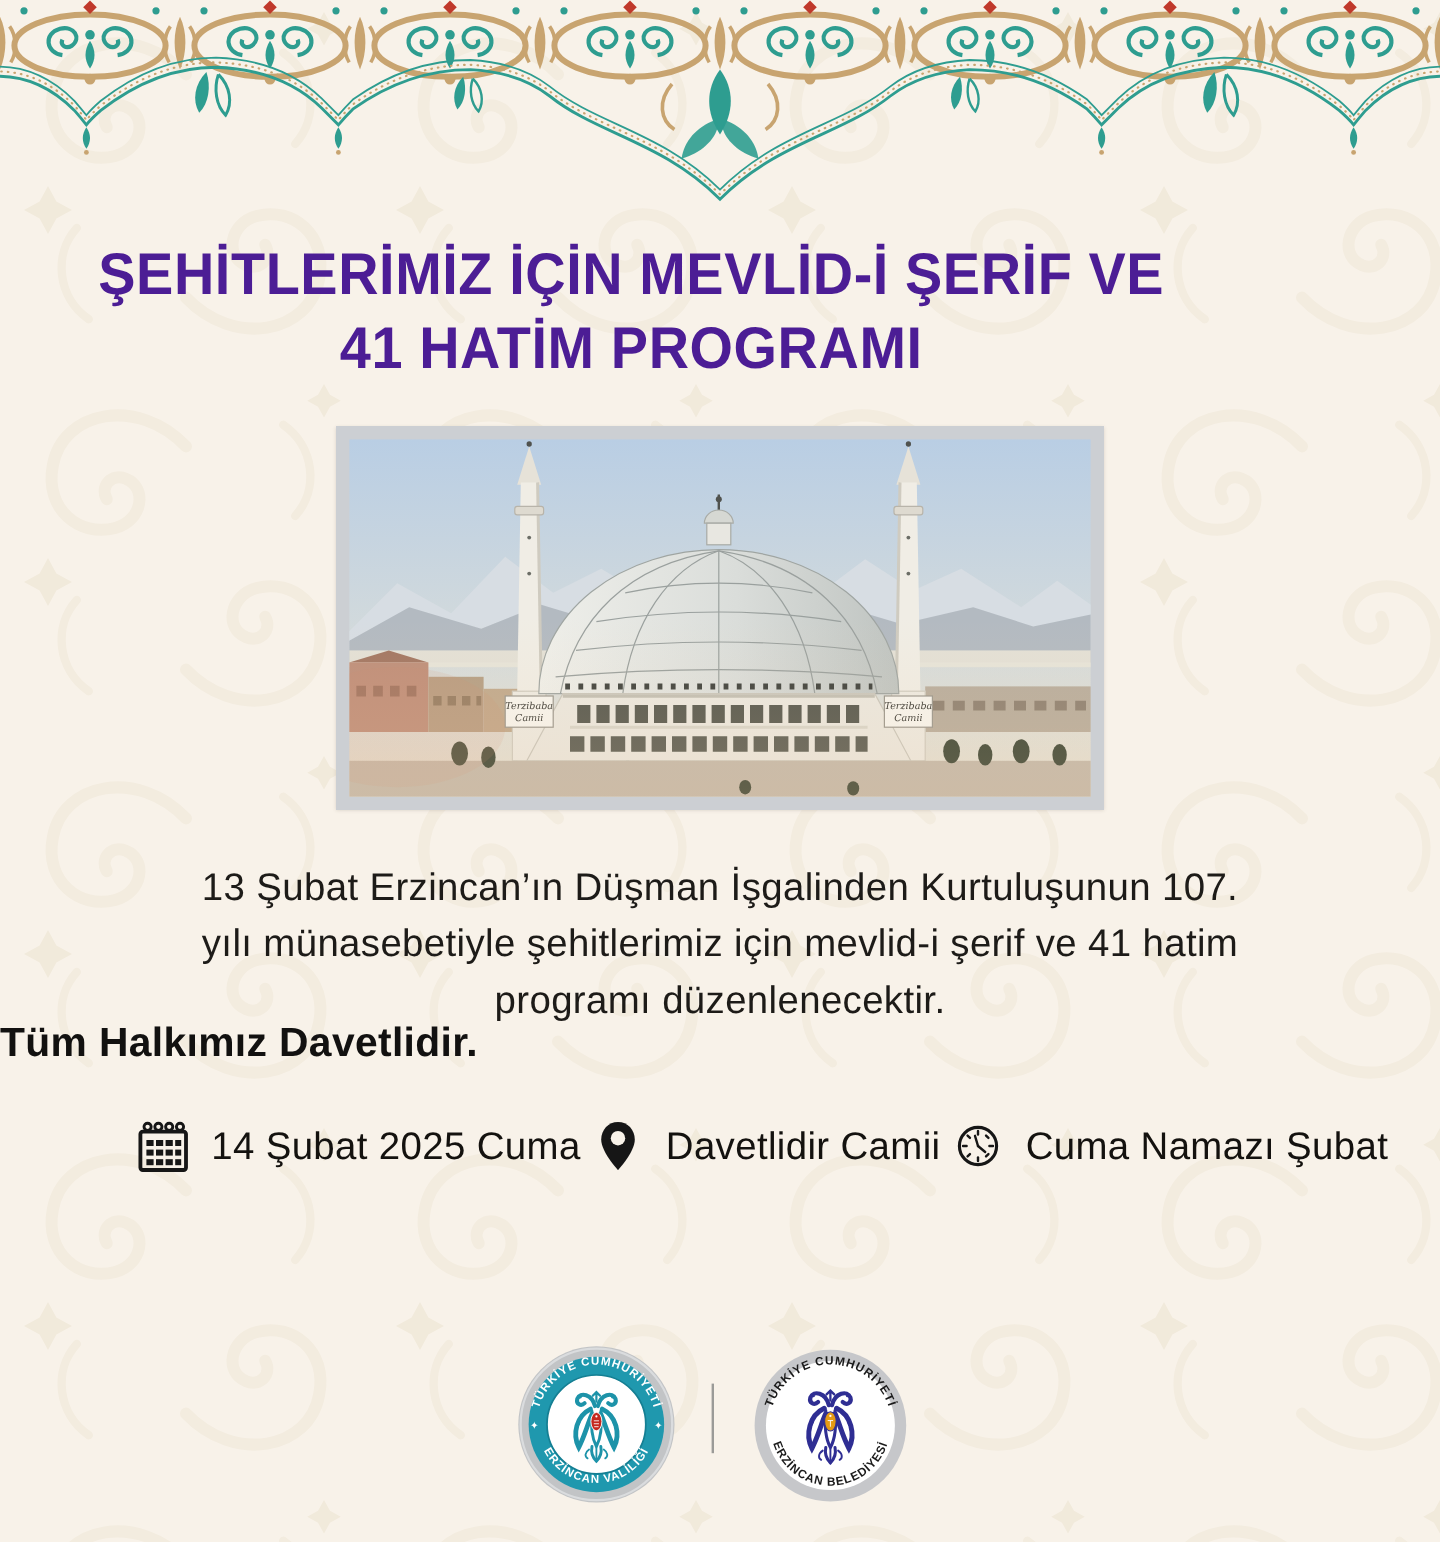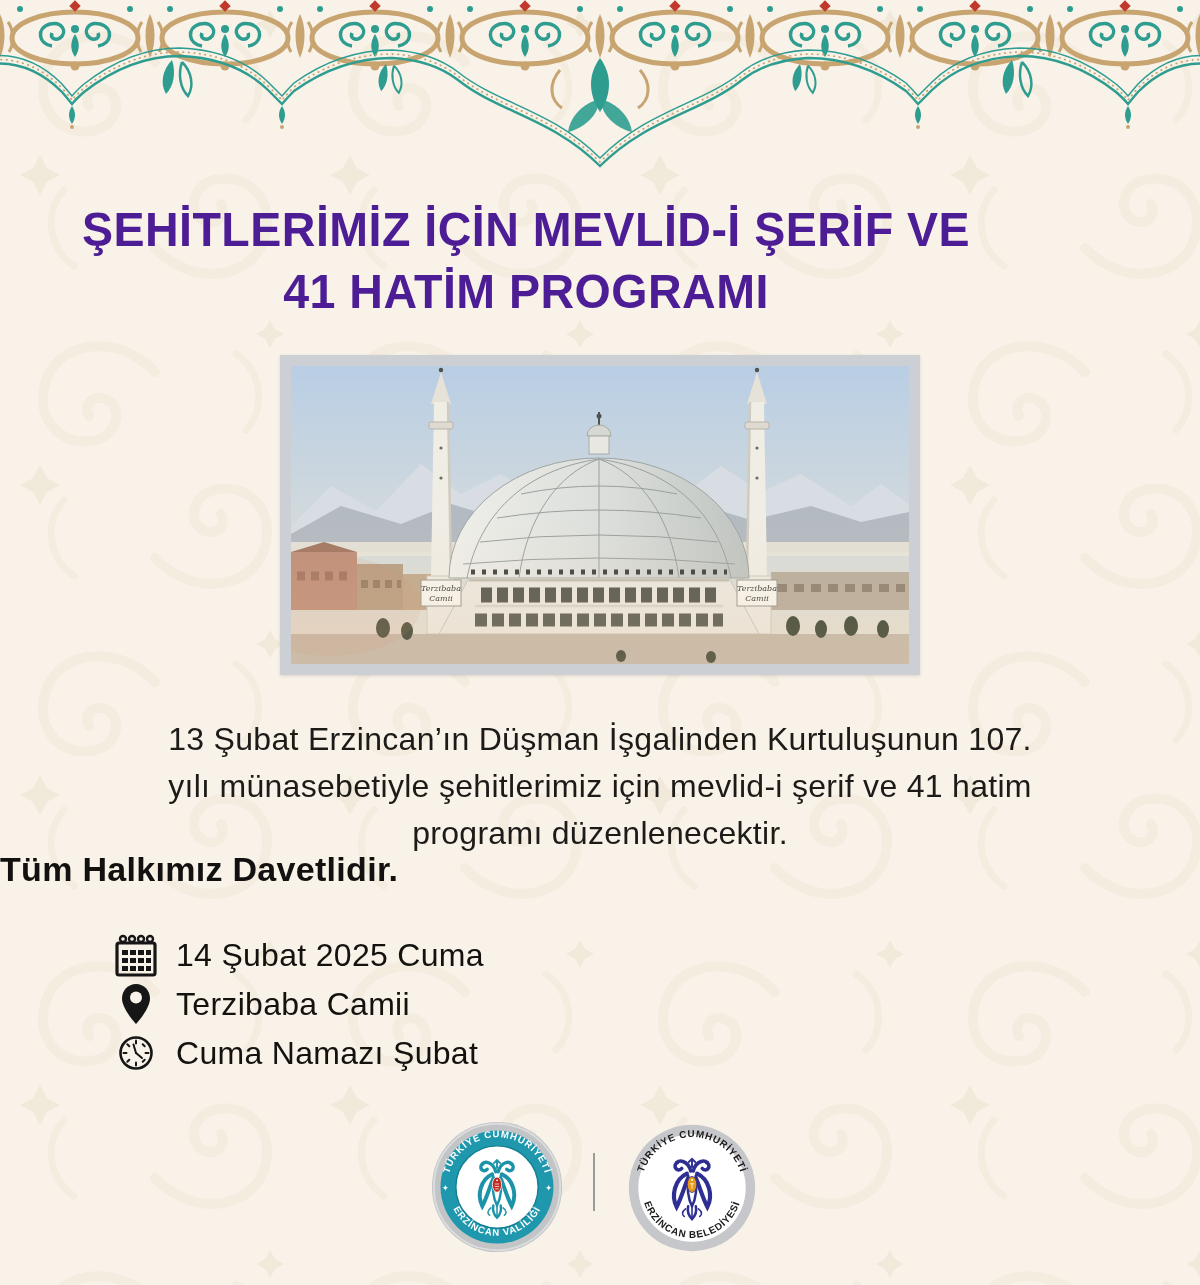--- a/index.html
+++ b/index.html
@@ -12,21 +12,21 @@
   .title div{transform:scaleX(.95);}
   .photo-frame{position:absolute;left:280px;top:355px;width:640px;height:320px;z-index:3;
                background:#CCCFD3;box-sizing:border-box;padding:11px;margin:0;
                box-shadow:0 1px 3px rgba(90,80,60,.18);}
   .photo-frame svg{display:block;}
   .paragraph{position:absolute;top:700px;left:0;width:1200px;z-index:3;text-align:center;
              font-size:32px;line-height:47px;color:#1D1B18;letter-spacing:.3px;margin-top:16px;}
   .invitation{position:absolute;top:850px;left:0;width:1200px;z-index:3;text-align:left;
               font-size:34px;font-weight:bold;color:#121110;letter-spacing:.3px;}
   .details{position:absolute;left:112px;top:934px;z-index:3;list-style:none;margin:0;padding:0;
-           display:flex;flex-direction:column;gap:7px;}
+           display:flex;flex-direction:row;gap:7px;}
   .details li{display:flex;align-items:center;gap:16px;height:42px;}
   .ic{width:48px;display:flex;justify-content:center;align-items:center;}
   .detail-text{font-size:32px;color:#14120F;letter-spacing:.3px;}
   .footer{position:absolute;top:1120px;left:0;width:1200px;height:145px;z-index:3;}
   .logo-left{position:absolute;left:430px;top:0;}
   .logo-right{position:absolute;left:626px;top:2px;}
   .divider{position:absolute;left:593px;top:33px;width:2px;height:58px;background:#9B9B98;}
 </style>
 </head>
 <body>
@@ -270,21 +270,21 @@
       </span>
       <span class="detail-text">14 Şubat 2025 Cuma</span>
     </li>
     <li>
       <span class="ic">
         <svg width="32" height="44" viewBox="0 0 32 44">
           <path d="M16,2 C8,2 2,8.5 2,16.5 C2,27 16,42 16,42 C16,42 30,27 30,16.5 C30,8.5 24,2 16,2 Z" fill="#161616"></path>
           <circle cx="16" cy="15.5" r="6" fill="#F8F2E9"></circle>
         </svg>
       </span>
-      <span class="detail-text">Terzibaba Camii</span>
+      <span class="detail-text">Davetlidir Camii</span>
     </li>
     <li>
       <span class="ic">
         <svg width="38" height="38" viewBox="0 0 38 38">
           <circle cx="19" cy="19" r="15.5" fill="none" stroke="#161616" stroke-width="2.6"></circle>
           <g stroke="#161616" stroke-width="2" stroke-linecap="round">
             <line x1="19" y1="6.5" x2="19" y2="9.5"></line>
               <line x1="19" y1="28.5" x2="19" y2="31.5"></line>
             <line x1="6.5" y1="19" x2="9.5" y2="19"></line>
               <line x1="28.5" y1="19" x2="31.5" y2="19"></line>

